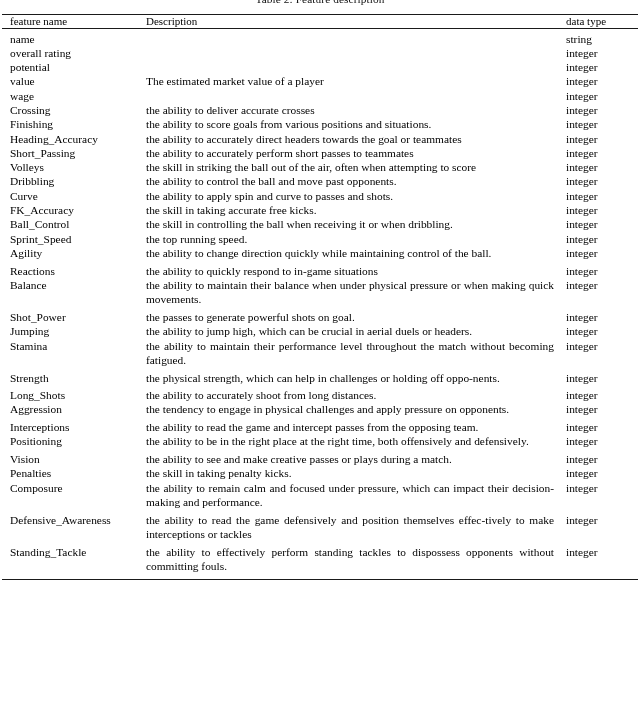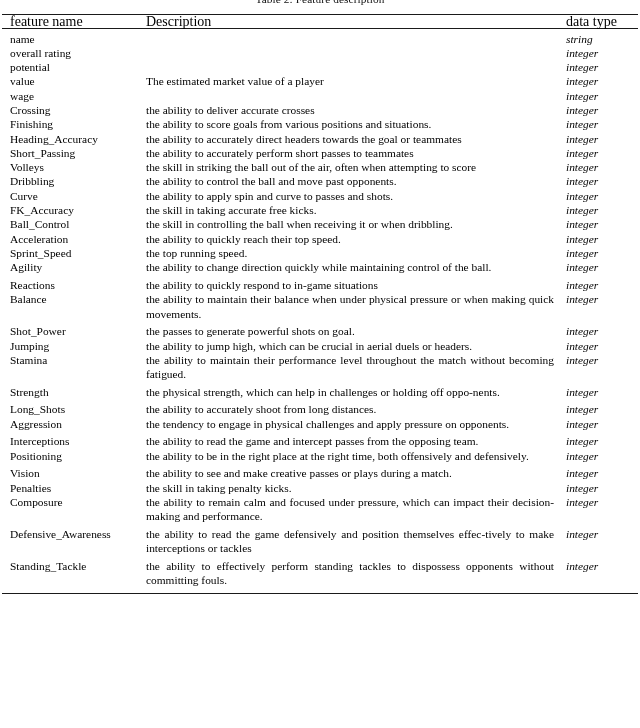--- a/index.html
+++ b/index.html
@@ -72,21 +72,21 @@
     text-align: left;
   }
 
   col.c-name  { width: 144px; }
   col.c-desc  { width: 420px; }
   col.c-type  { width: 72px;  }
 
   
   thead td {
     padding: 1.5px 0 2.5px 0;
-    font-size: 14px;
+    font-size: 11px;
     line-height: 13px;
   }
   thead td.name { padding-left: 8px; }
   thead td.desc { padding-left: 0px; }
   thead td.type { padding-left: 0px; }
 
   
   tbody td {
     line-height: 14.3px;
     font-size: 11.4px;
@@ -96,21 +96,20 @@
     white-space: nowrap;
   }
   tbody td.desc {
     padding-right: 12px;
     text-align: justify;
     text-justify: inter-word;
     hyphens: manual;
   }
   tbody td.type {
     white-space: nowrap;
-    font-style: italic;
   }
 
   tbody tr.multiline td {
     padding-bottom: 3.4px;
   }
   .body-space-top { height: 2.5px; }
   .body-space-bottom { height: 2px; }
 </style>
 </head>
 <body>
@@ -213,25 +212,20 @@
             <td class="name">FK_Accuracy</td>
             <td class="desc">the skill in taking accurate free kicks.</td>
             <td class="type">integer</td>
           </tr>
           <tr>
             <td class="name">Ball_Control</td>
             <td class="desc">the skill in controlling the ball when receiving it or when dribbling.</td>
             <td class="type">integer</td>
           </tr>
           <tr>
-            <td class="name">Acceleration</td>
-            <td class="desc">the ability to quickly reach their top speed.</td>
-            <td class="type">integer</td>
-          </tr>
-          <tr>
             <td class="name">Sprint_Speed</td>
             <td class="desc">the top running speed.</td>
             <td class="type">integer</td>
           </tr>
           <tr class="multiline">
             <td class="name">Agility</td>
             <td class="desc">the ability to change direction quickly while maintaining control of the ball.</td>
             <td class="type">integer</td>
           </tr>
           <tr>

